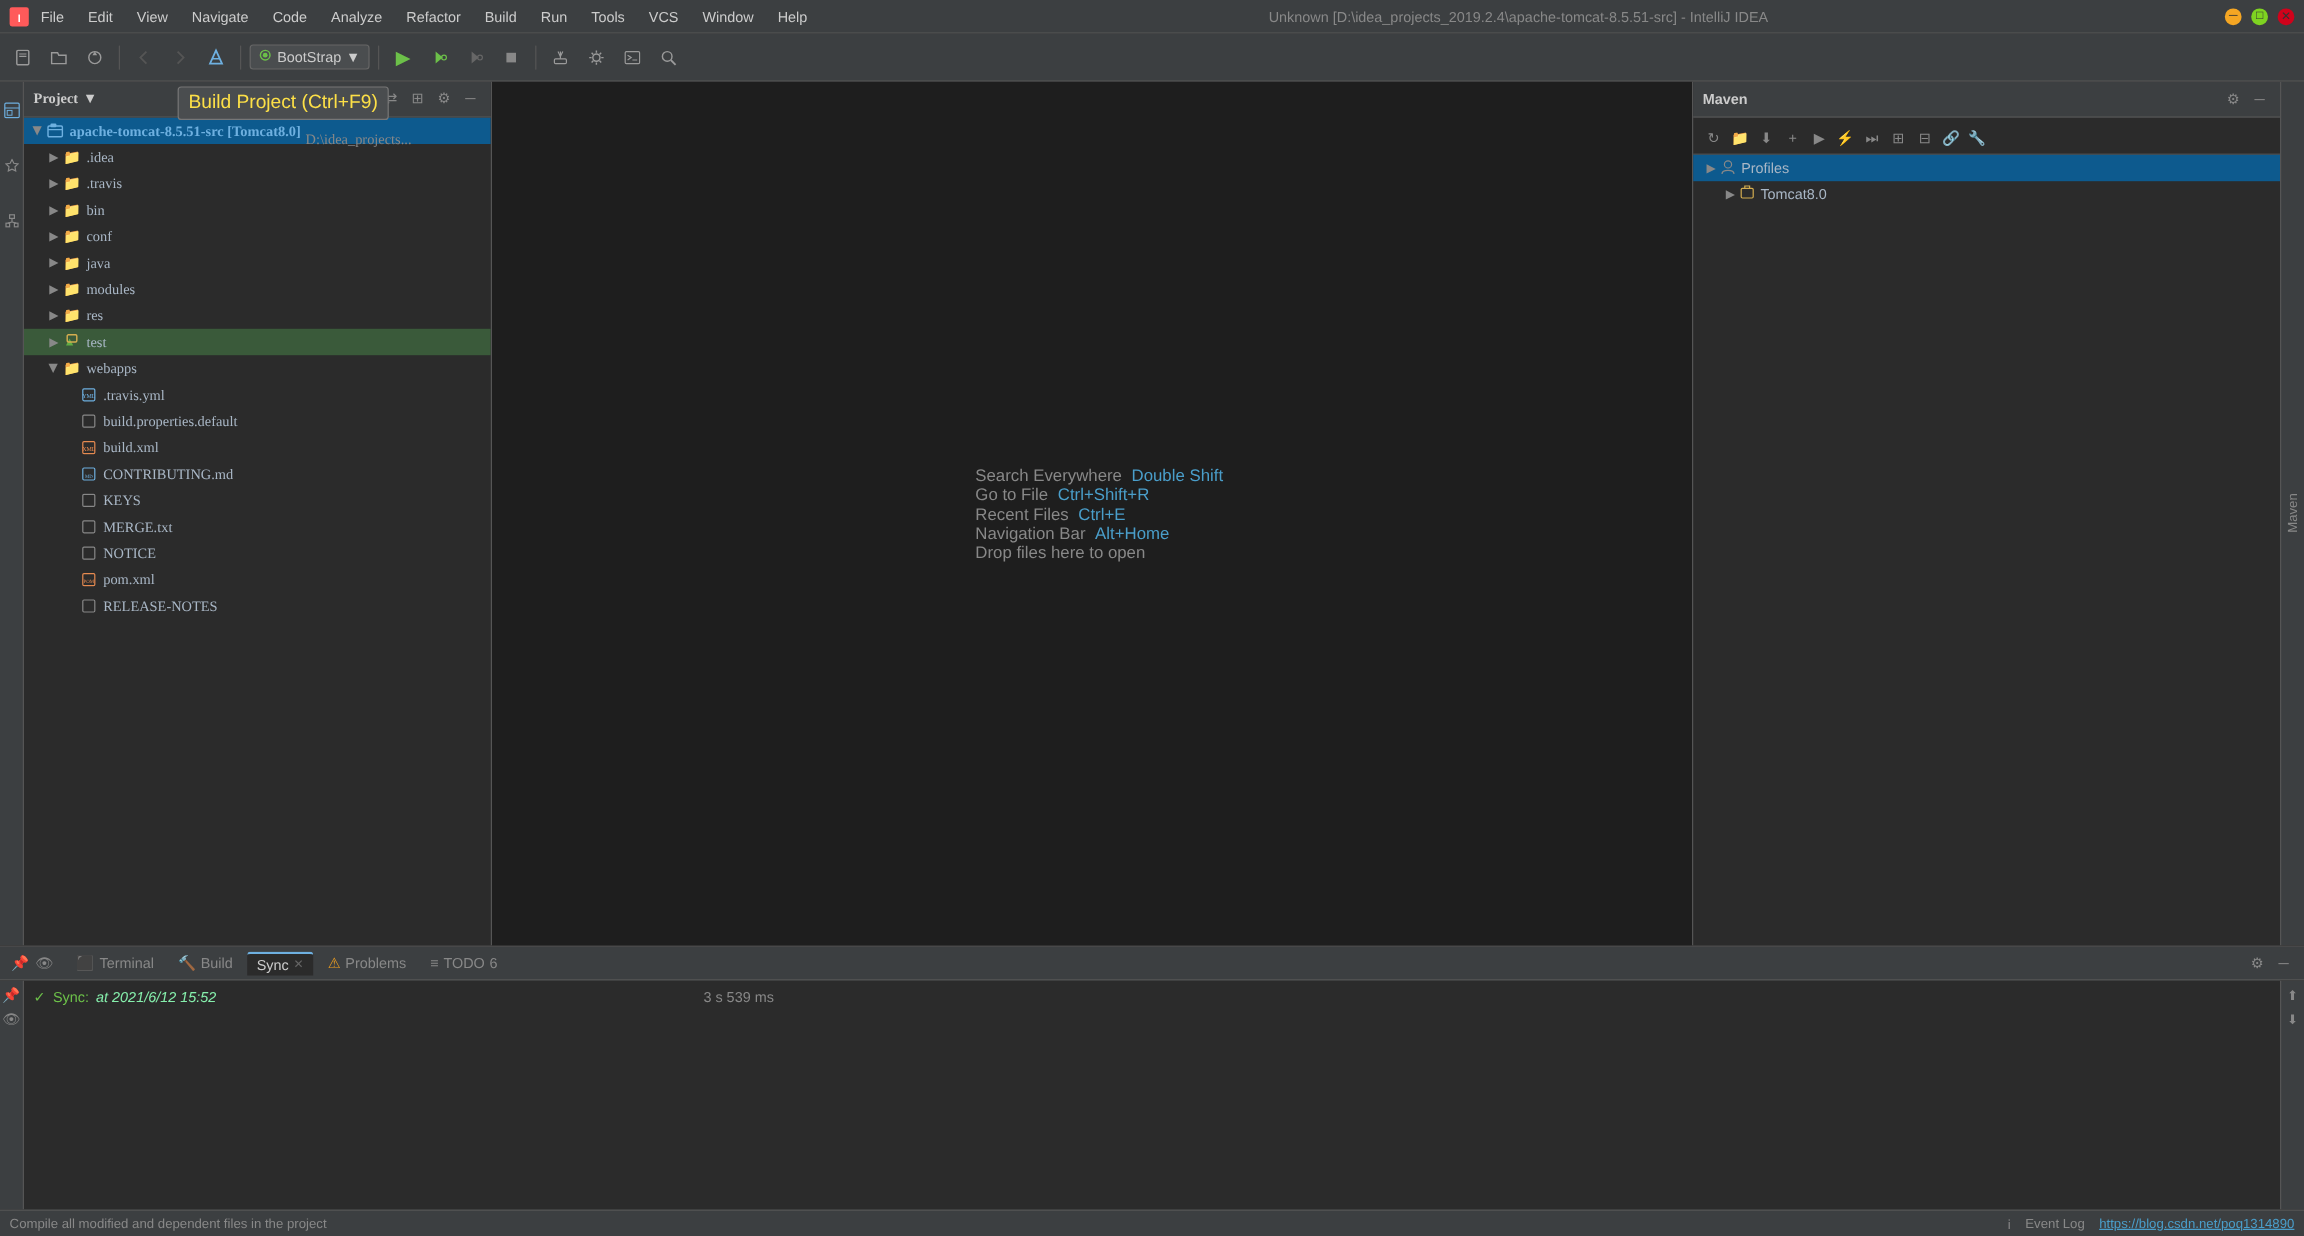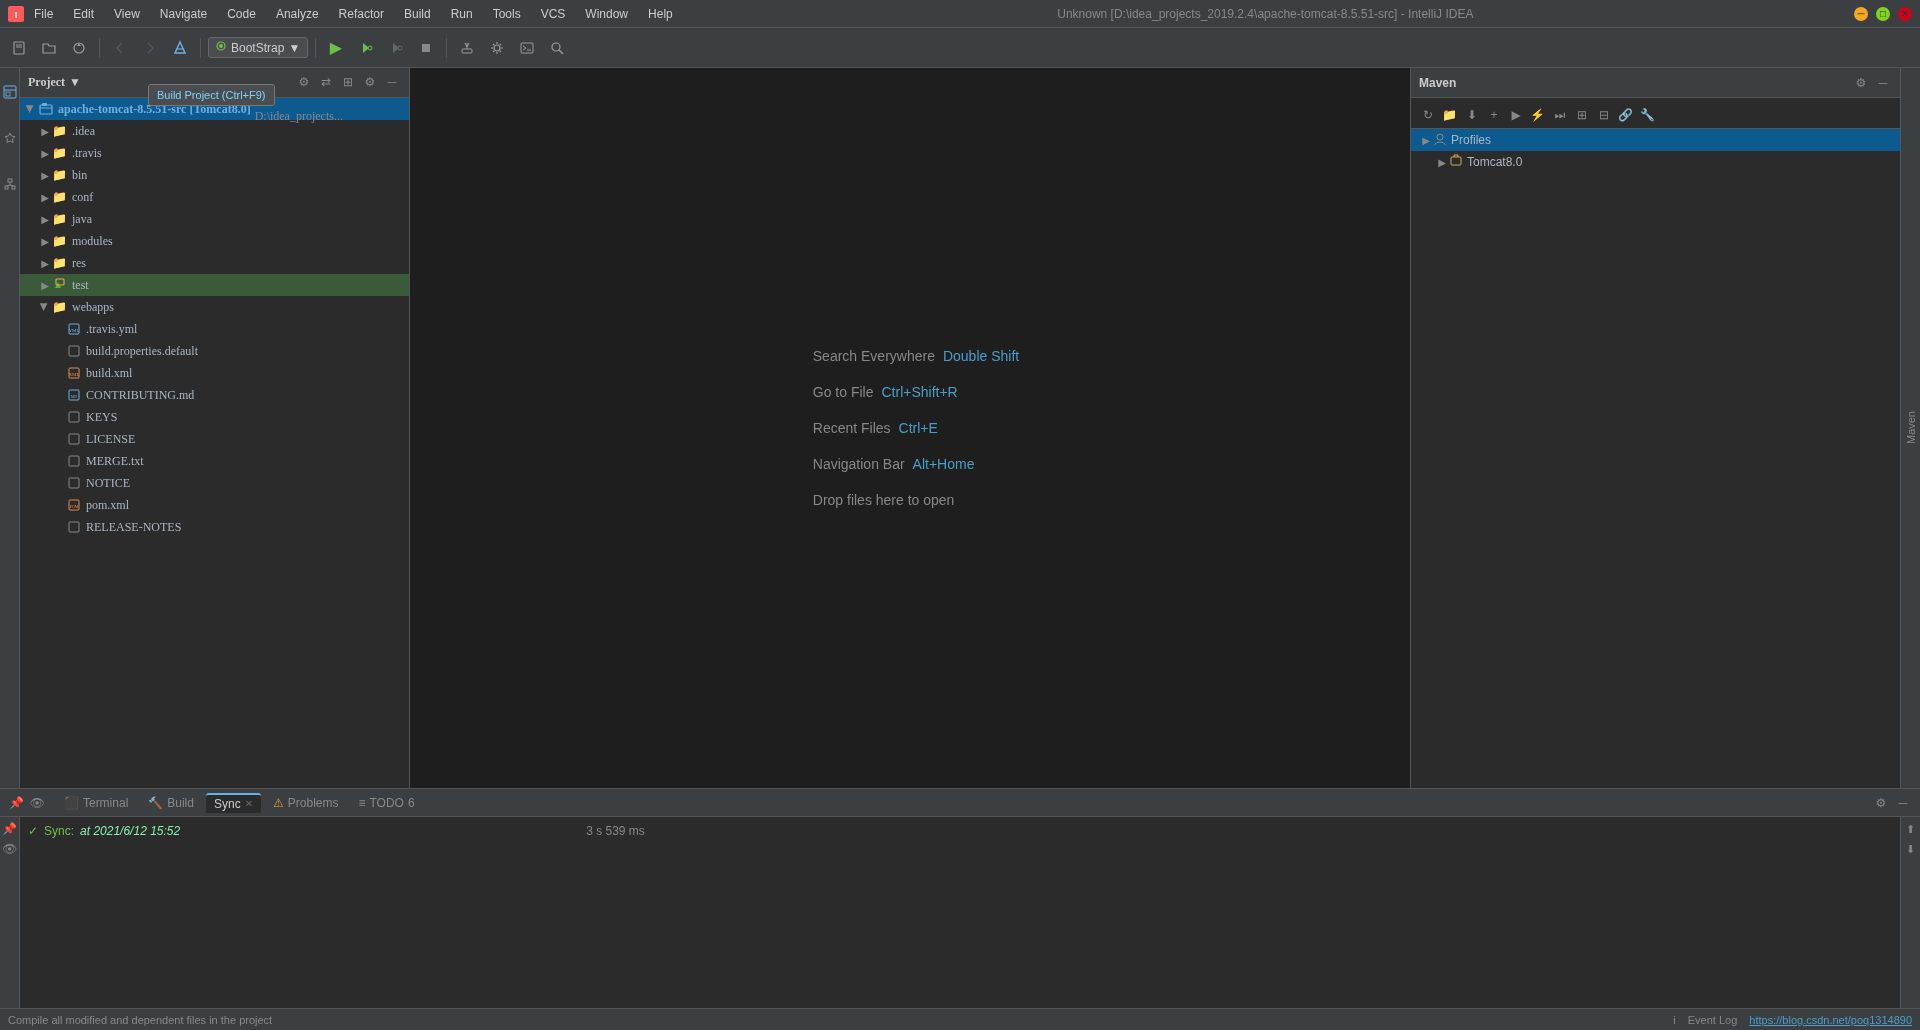--- a/index.html
+++ b/index.html
@@ -110,28 +110,28 @@
       border-radius: 3px;
       padding: 2px 6px;
       gap: 4px;
       cursor: pointer;
       color: #ccc;
       font-size: 12px;
       min-width: 100px;
     }
     .tooltip-popup {
       position: absolute;
-      top: 56px;
+      top: 44px;
       left: 148px;
       background: #4a4d4f;
       border: 1px solid #777;
       border-radius: 3px;
       padding: 4px 8px;
-      font-size: 11px;
-      color: #7dd3fc;
+      font-size: 16px;
+      color: #fde047;
       z-index: 100;
       white-space: nowrap;
     }
     .toolbar-run-btn {
       width: 26px;
       height: 26px;
       display: flex;
       align-items: center;
       justify-content: center;
       cursor: pointer;
@@ -241,21 +241,20 @@
       background: #1e1e1e;
       display: flex;
       flex-direction: column;
       align-items: center;
       justify-content: center;
       position: relative;
     }
     .editor-hints {
       display: flex;
       flex-direction: column;
-      gap: 20px;
       text-align: left;
       margin-left: 12px;
     }
     .hint-row {
       display: flex;
       align-items: center;
       gap: 8px;
       font-size: 14px;
     }
     .hint-label {
@@ -774,29 +773,20 @@
       <div class="tree-item tree-indent-2">
         <div class="tree-arrow" style="opacity:0;">▶</div>
         <div class="tree-icon file-icon">
           <svg width="12" height="12" viewBox="0 0 12 12">
               <rect x="1" y="1" width="10" height="10" rx="1" fill="none" stroke="#888" stroke-width="1"></rect>
             </svg>
         </div>
         <span>KEYS</span>
       </div>
 
-      <div class="tree-item tree-indent-2">
-        <div class="tree-arrow" style="opacity:0;">▶</div>
-        <div class="tree-icon file-icon">
-          <svg width="12" height="12" viewBox="0 0 12 12">
-              <rect x="1" y="1" width="10" height="10" rx="1" fill="none" stroke="#888" stroke-width="1"></rect>
-            </svg>
-        </div>
-        <span>LICENSE</span>
-      </div>
 
       <div class="tree-item tree-indent-2">
         <div class="tree-arrow" style="opacity:0;">▶</div>
         <div class="tree-icon file-icon">
           <svg width="12" height="12" viewBox="0 0 12 12">
               <rect x="1" y="1" width="10" height="10" rx="1" fill="none" stroke="#888" stroke-width="1"></rect>
             </svg>
         </div>
         <span>MERGE.txt</span>
       </div>

